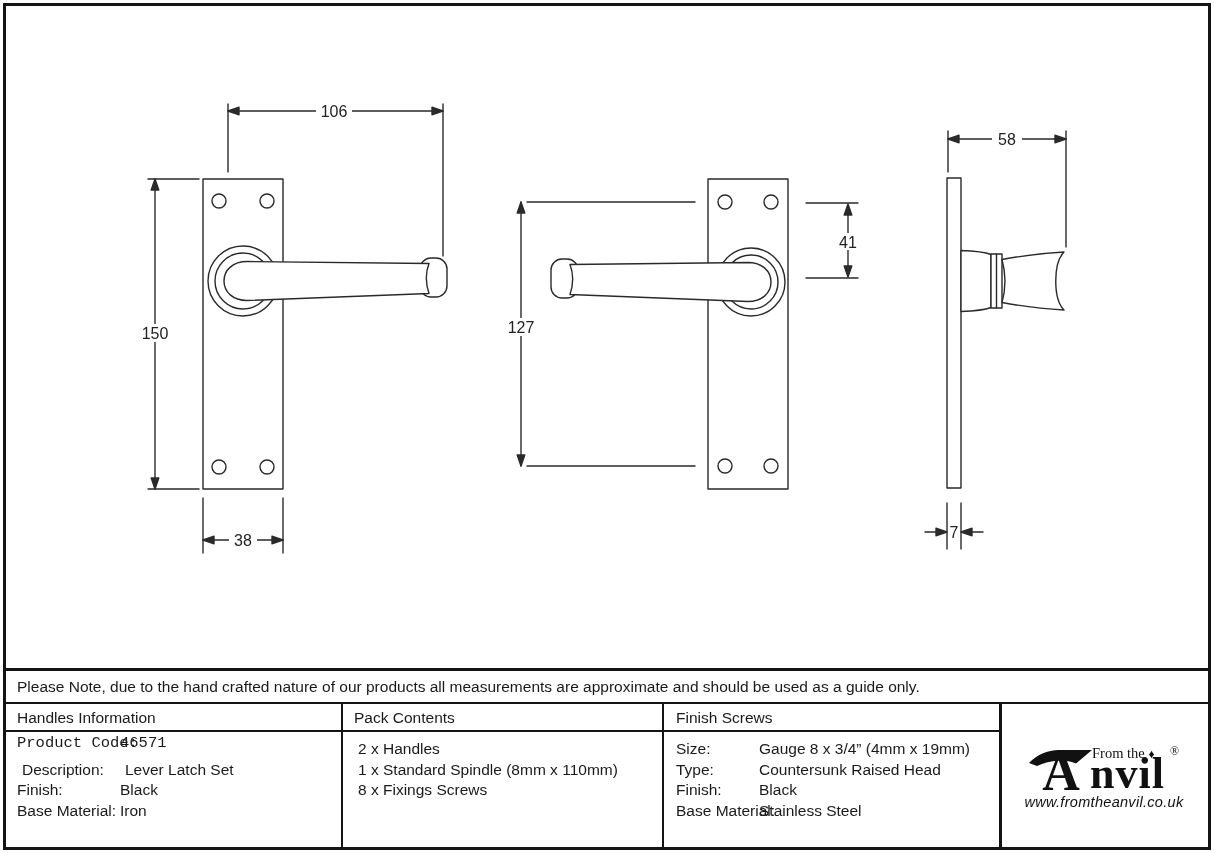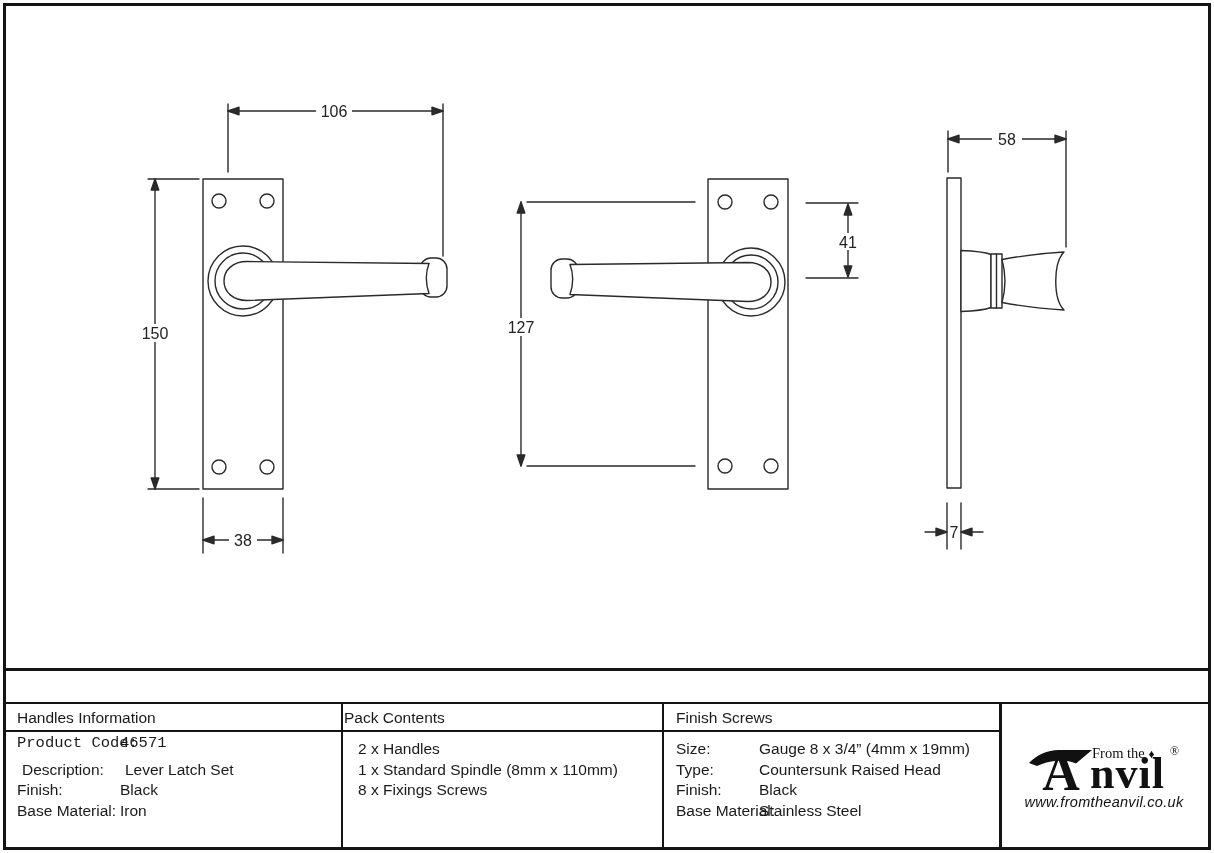--- a/index.html
+++ b/index.html
@@ -138,23 +138,24 @@
     </g>
   </svg>
 
   <div class="hl" style="left:5px;right:5px;top:668px;"></div>
   <div class="hl" style="left:5px;right:5px;top:701.5px;"></div>
   <div class="hl" style="left:5px;width:996px;top:729.5px;"></div>
   <div class="vl" style="left:340.5px;top:701.5px;height:146px;"></div>
   <div class="vl" style="left:661.5px;top:701.5px;height:146px;"></div>
   <div class="vl" style="left:999px;top:701.5px;height:146px;"></div>
 
+  <div class="txt" style="left:17px;top:677px;">Please Note, due to the hand crafted nature of our products all measurements are approximate and should be used as a guide only.</div>
 
   <div class="txt hdr" style="left:17px;top:708px;">Handles Information</div>
-  <div class="txt hdr" style="left:344px;top:708px;text-align:right;">Pack Contents</div>
+  <div class="txt hdr" style="left:354px;top:708px;text-align:right;">Pack Contents</div>
   <div class="txt hdr" style="left:676px;top:708px;">Finish Screws</div>
 
   <div>
     <div class="txt" style="left:17px;top:733px;font-family:Liberation Mono, monospace;">
       <span class="lbl" style="width:103px;">Product Code:</span><span>46571</span>
     </div>
     <div class="txt" style="left:22px;top:760px;">
       <span class="lbl" style="width:103px;">Description:</span><span>Lever Latch Set</span>
     </div>
     <div class="txt" style="left:17px;top:780px;">

